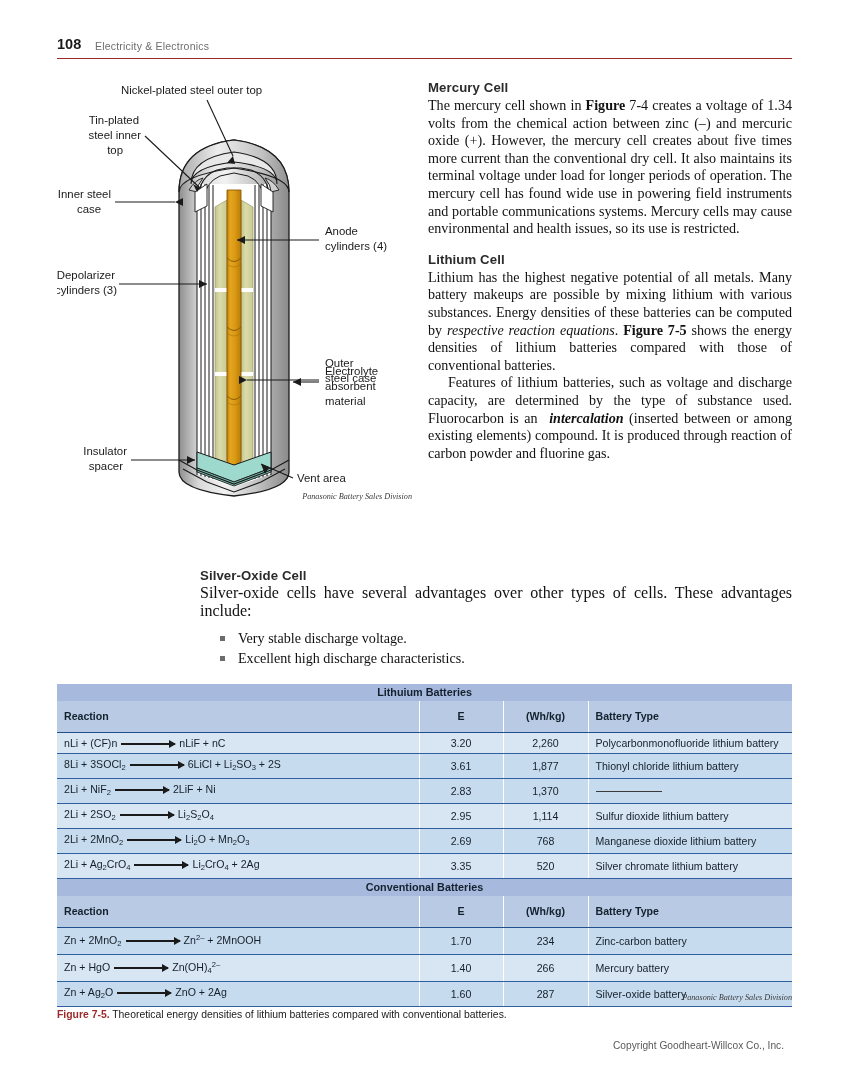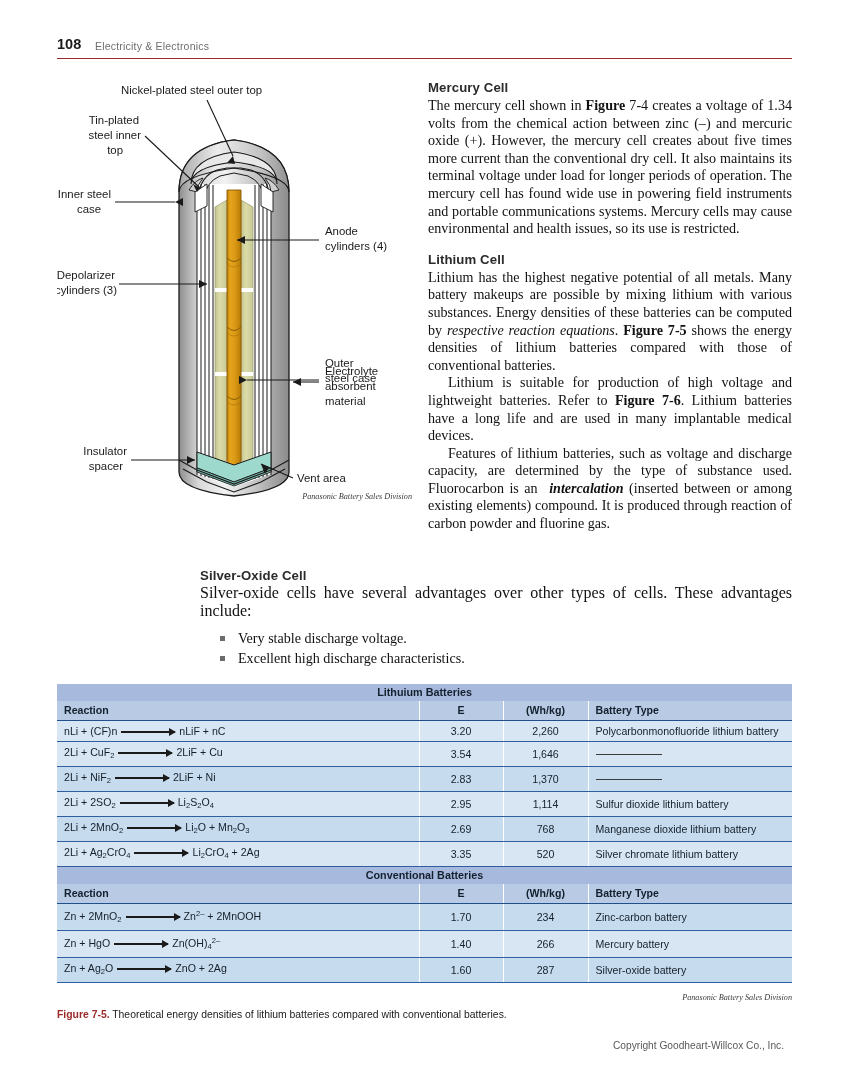--- a/index.html
+++ b/index.html
@@ -102,21 +102,21 @@
     text-align:center;height:20px;line-height:20px;
     letter-spacing:.2px;
   }
   tr.group-row td{
     background:#a8b9de;color:#13202e;
     font-weight:bold;font-size:10.8px;
     text-align:center;height:17px;line-height:17px;
   }
   tr.head-row td{
     background:#b9cbe4;color:#13202e;
-    font-weight:bold;height:19px;line-height:19px;
+    font-weight:bold;height:31px;line-height:19px;
     border-bottom:1.4px solid #20508c;
   }
   tr.head-row td.l{text-align:left;padding-left:7px;}
   tr.head-row td.c{text-align:center;}
   tr.data-row td{
     height:20px;line-height:20px;
     border-bottom:1.3px solid #2f5f9e;
     vertical-align:middle;
     margin-top:16px;
   }
@@ -332,21 +332,20 @@
 
   <div class="credit fig-credit-4">Panasonic Battery Sales Division</div>
 
   <div class="text-col">
 
     <h2 class="sec">Mercury Cell</h2>
     <p class="body"><span>The mercury cell shown in </span><span class="bold">Figure</span><span> 7-4</span><span> creates a voltage of 1.34 volts from the chemical action between zinc (–) and mercuric oxide (+). However, the mercury cell creates about five times more current than the conventional dry cell. It also maintains its terminal voltage under load for longer periods of operation. The mercury cell has found wide use in powering field instruments and portable communications systems. Mercury cells may cause environmental and health issues, so its use is restricted.</span></p>
 
     <h2 class="sec second">Lithium Cell</h2>
     <p class="body"><span>Lithium has the highest negative potential of all metals. Many battery makeups are possible by mixing lithium with various substances. Energy densities of these batteries can be computed by </span><span class="ital">respective reaction equations</span><span>. </span><span class="bold">Figure 7-5</span><span> shows the energy densities of lithium batteries compared with those of conventional batteries.</span></p>
-    <p class="body ind"><span>Lithium is suitable for production of high voltage and lightweight batteries. Refer to </span><span class="bold">Figure 7-6</span><span>. Lithium batteries have a long life and are used in many implantable medical devices.</span></p>
     <p class="body ind"><span>Features of lithium batteries, such as voltage and discharge capacity, are determined by the type of substance used. Fluorocarbon is an </span><span class="bolditalic">intercalation</span><span> (inserted between or among existing elements) compound. It is produced through reaction of carbon powder and fluorine gas.</span></p>
   </div>
 
   <div class="silver">
     <h2 class="sec">Silver-Oxide Cell</h2>
     <p class="body">Silver-oxide cells have several advantages over other types of cells. These advantages include:</p>
     <ul class="bullets">
       <li>Very stable discharge voltage.</li>
       <li>Excellent high discharge characteristics.</li>
     </ul>
@@ -369,25 +368,25 @@
             <td class="c sep-left">E</td>
             <td class="c sep-left">(Wh/kg)</td>
             <td class="l sep-left">Battery Type</td>
           </tr>
           <tr class="data-row odd">
             <td class="l"><span class="rx">nLi + (CF)n</span><span class="arrow" style="width:54px"></span><span class="rx">nLiF + nC</span></td>
             <td class="c sep-left">3.20</td>
             <td class="c sep-left">2,260</td>
             <td class="l sep-left">Polycarbonmonofluoride lithium battery</td>
           </tr>
-          <tr class="data-row odd">
-            <td class="l"><span class="rx">2Li + CuF<sub>2</sub></span><span class="arrow" style="width:54px"></span><span class="rx">2LiF + Cu</span></td>
-            <td class="c sep-left">3.54</td>
-            <td class="c sep-left">1,646</td>
-            <td class="l sep-left"><span class="dash"></span></td>
+          <tr class="data-row even">
+            <td class="l"><span class="rx">8Li + 3SOCl<sub>2</sub></span><span class="arrow" style="width:54px"></span><span class="rx">6LiCl + Li<sub>2</sub>SO<sub>3</sub> + 2S</span></td>
+            <td class="c sep-left">3.61</td>
+            <td class="c sep-left">1,877</td>
+            <td class="l sep-left">Thionyl chloride lithium battery</td>
           </tr>
           <tr class="data-row even">
             <td class="l"><span class="rx">2Li + NiF<sub>2</sub></span><span class="arrow" style="width:54px"></span><span class="rx">2LiF + Ni</span></td>
             <td class="c sep-left">2.83</td>
             <td class="c sep-left">1,370</td>
             <td class="l sep-left"><span class="dash"></span></td>
           </tr>
           <tr class="data-row odd">
             <td class="l"><span class="rx">2Li + 2SO<sub>2</sub></span><span class="arrow" style="width:54px"></span><span class="rx">Li<sub>2</sub>S<sub>2</sub>O<sub>4</sub></span></td>
             <td class="c sep-left">2.95</td>

